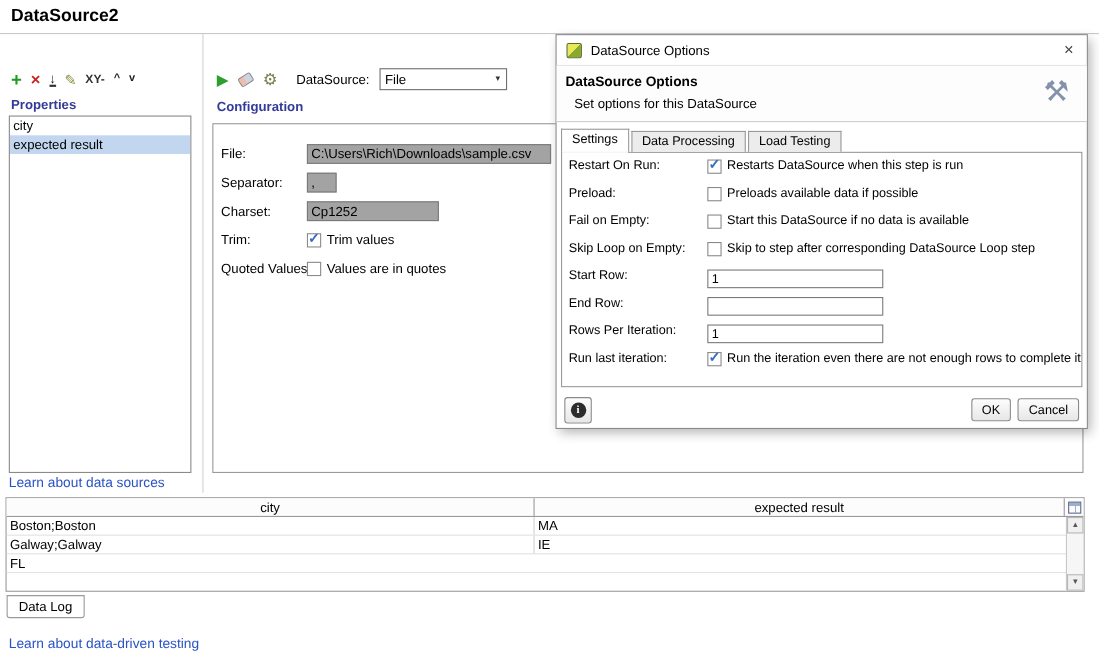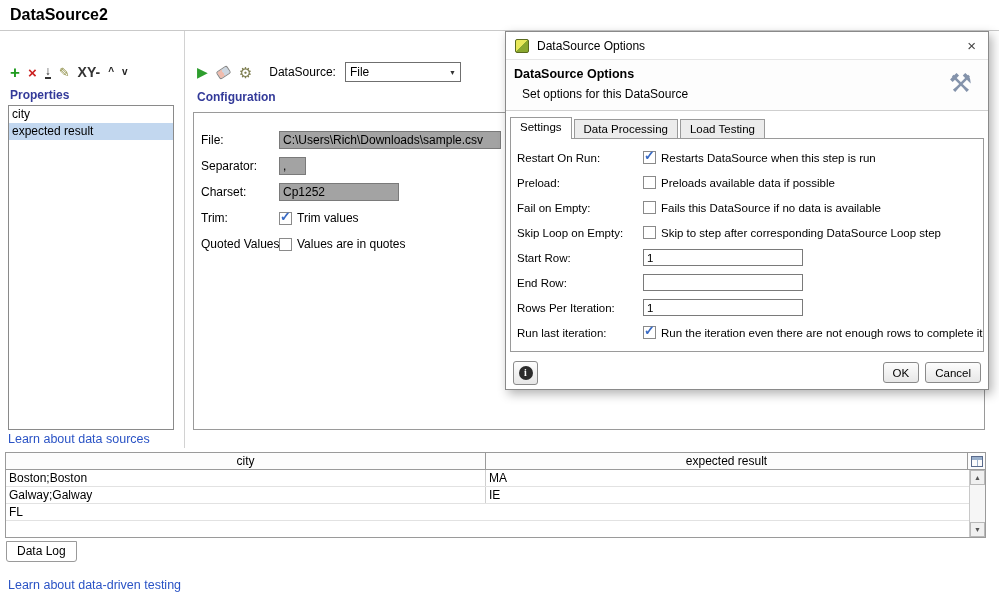--- a/index.html
+++ b/index.html
@@ -16,21 +16,21 @@
   .link { color:#2a53c5; cursor:pointer; text-decoration:none; }
   .section-label { font-weight:bold; color:#333a99; }
 
   
   .ptoolbar { position:absolute; left:10px; top:62px; height:20px; display:flex; align-items:center; gap:8px; }
   .tbi { cursor:pointer; line-height:1; display:inline-block; }
   .icon-add  { color:#1f9b1f; font-size:17px; font-weight:bold; }
   .icon-del  { color:#cc2222; font-size:15px; font-weight:bold; }
   .icon-load { font-size:12px; font-weight:bold; color:#222; border-bottom:2px solid #333; padding-bottom:0px; }
   .icon-save { font-size:13px; color:#8b8b40; }
-  .icon-sort { font-size:14px; font-weight:bold; color:#333; }
+  .icon-sort { font-size:11px; font-weight:bold; color:#333; }
   .icon-up, .icon-down { font-size:10px; font-weight:bold; color:#222; }
   .props-header { position:absolute; left:10px; top:88px; }
   .prop-list {
     position:absolute; left:8px; top:105px; width:166px; height:325px;
     border:1px solid #8a8a8a; background:#fff; overflow:hidden;
   }
   .prop-item { height:17px; line-height:17px; padding-left:3px; cursor:default; white-space:nowrap; }
   .prop-item.selected { background:#c2d7ef; }
   .learn-ds-link { position:absolute; left:8px; top:432px; font-size:12.5px; }
 
@@ -93,21 +93,21 @@
   .tab {
     border:1px solid #9a9a9a; border-bottom:none; background:#ececec; padding:3px 9px 2px 9px;
     margin-right:2px; cursor:pointer; font-size:11.5px; height:19px;
   }
   .tab.active { background:#fff; height:21px; position:relative; }
   .tab.active::after { content:""; position:absolute; left:0; right:0; bottom:-1px; height:1px; background:#fff; }
   .dlg-content {
     position:absolute; left:4px; right:4px; top:106px; bottom:37px;
     border:1px solid #9a9a9a; background:#fff; padding-top:6px; overflow:hidden;
   }
-  .dlg-row { display:flex; align-items:center; height:25px; padding-left:6px; white-space:nowrap; }
+  .dlg-row { display:flex; align-items:flex-start; height:25px; padding-left:6px; white-space:nowrap; }
   .dlg-label { width:126px; flex-shrink:0; }
   .dlg-input { width:160px; height:17px; border:1px solid #7a7a7a; padding:1px 3px; font:11.5px "Liberation Sans", sans-serif; }
   .dlg-footer {
     position:absolute; left:0; right:0; bottom:0; height:33px;
     display:flex; align-items:center; padding:0 7px;
   }
   .btn {
     height:21px; border:1px solid #8a8a8a; border-radius:3px;
     background:linear-gradient(#fdfdfd,#e7e7e7); font:11.5px "Liberation Sans", sans-serif;
     padding:0 9px; cursor:pointer; color:#000;
@@ -286,21 +286,21 @@
         <span class="cb">
             <span class="mark"></span>
           </span>
         <span>Preloads available data if possible</span>
       </div>
       <div class="dlg-row">
         <span class="dlg-label">Fail on Empty:</span>
         <span class="cb">
             <span class="mark"></span>
           </span>
-        <span>Fails this DataSource if no data is available</span>
+        <span>Start this DataSource if no data is available</span>
       </div>
       <div class="dlg-row">
         <span class="dlg-label">Skip Loop on Empty:</span>
         <span class="cb">
             <span class="mark"></span>
           </span>
         <span>Skip to step after corresponding DataSource Loop step</span>
       </div>
       <div class="dlg-row">
         <span class="dlg-label">Start Row:</span>

